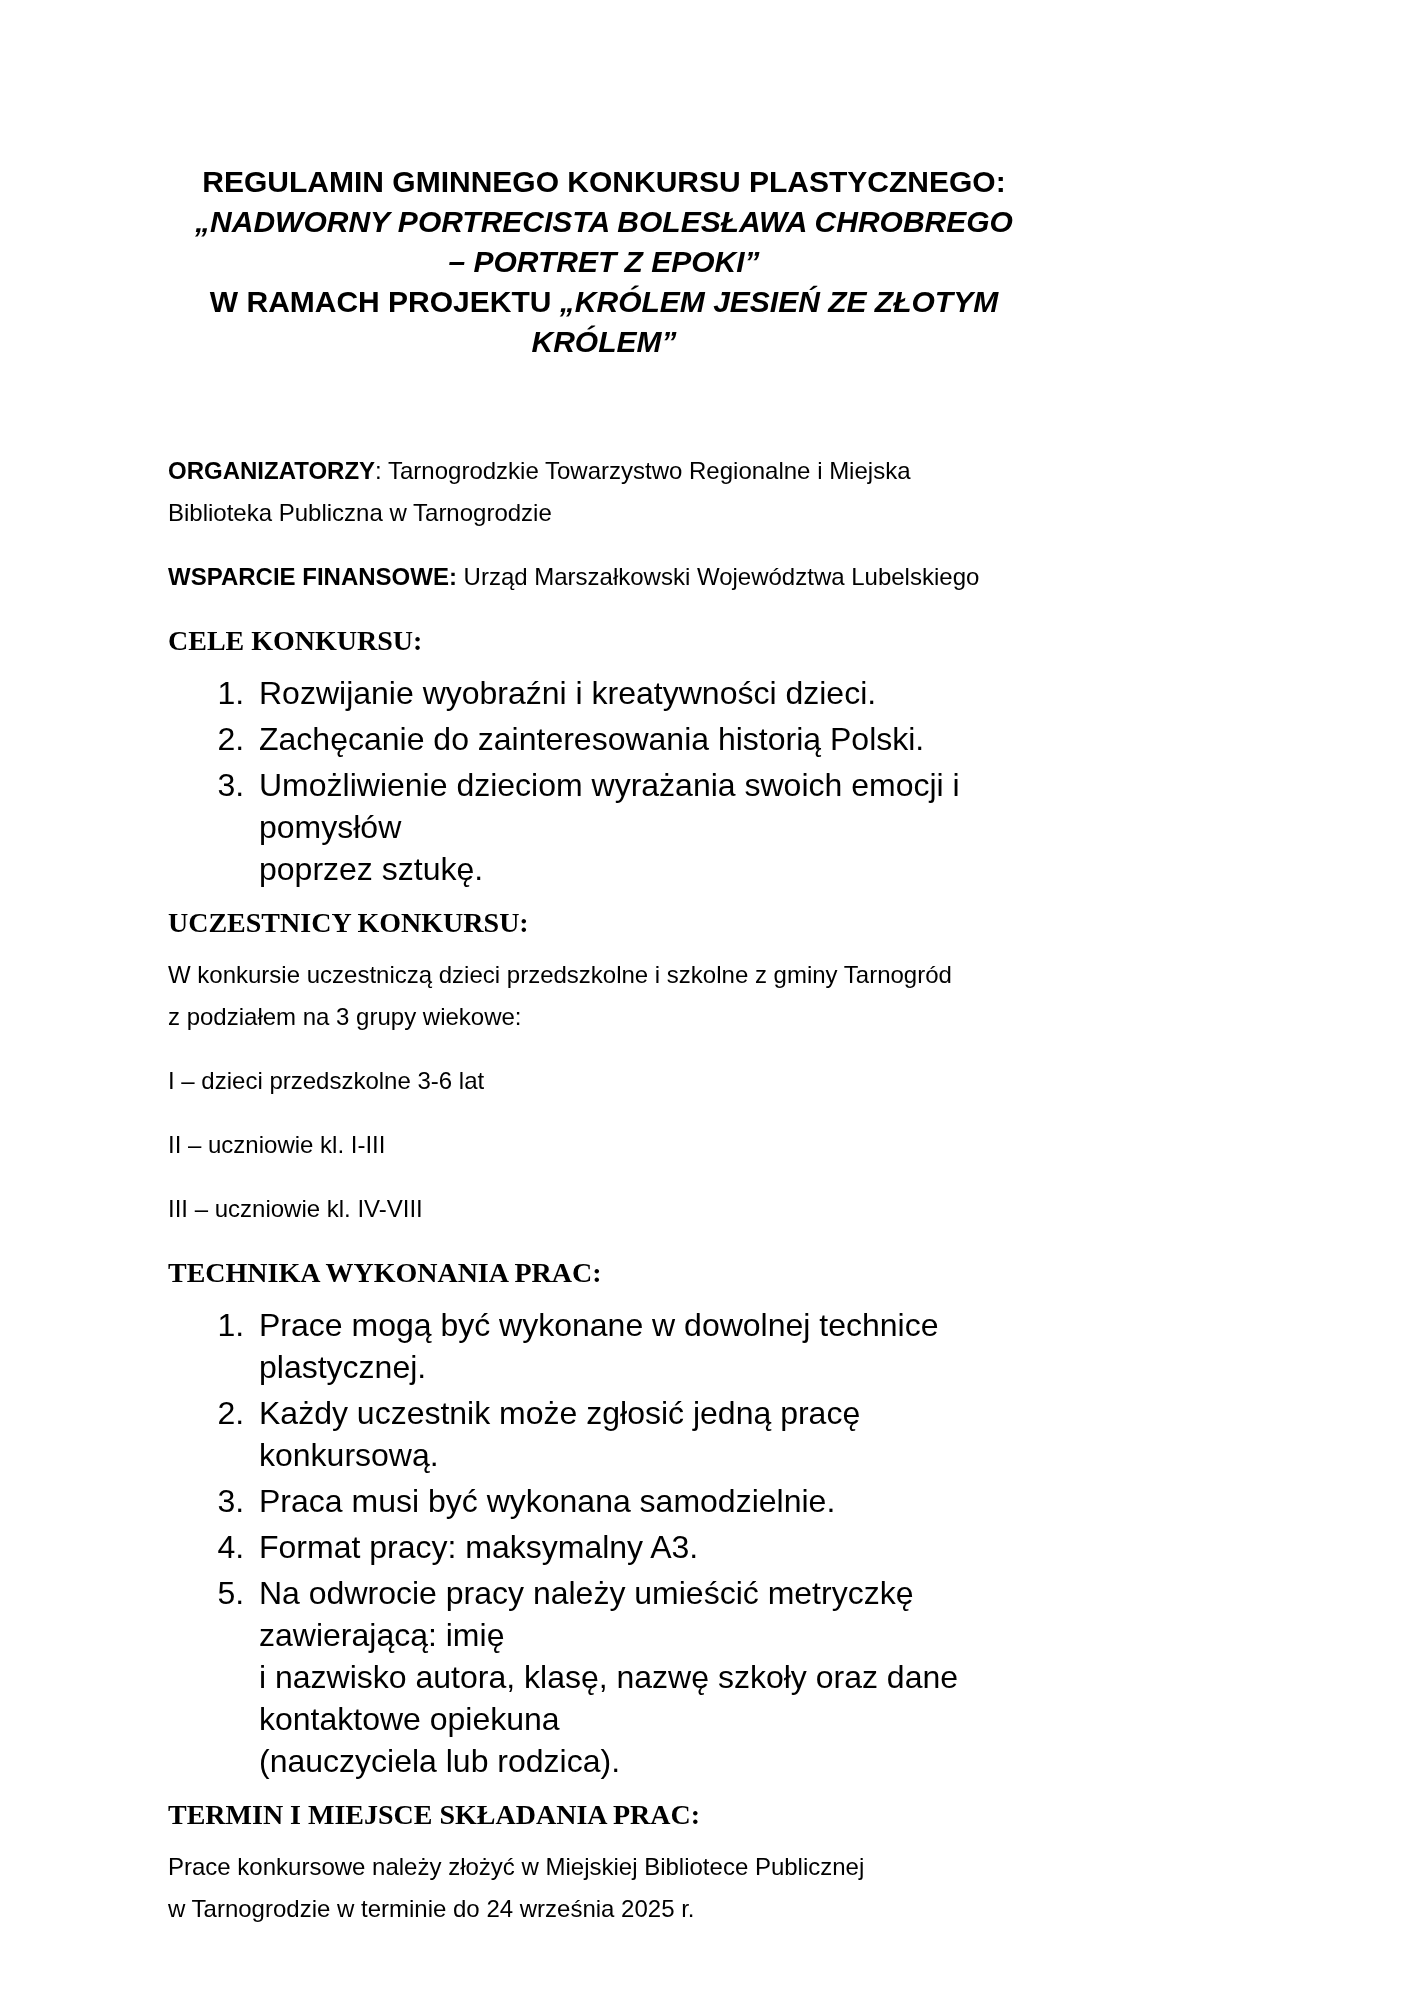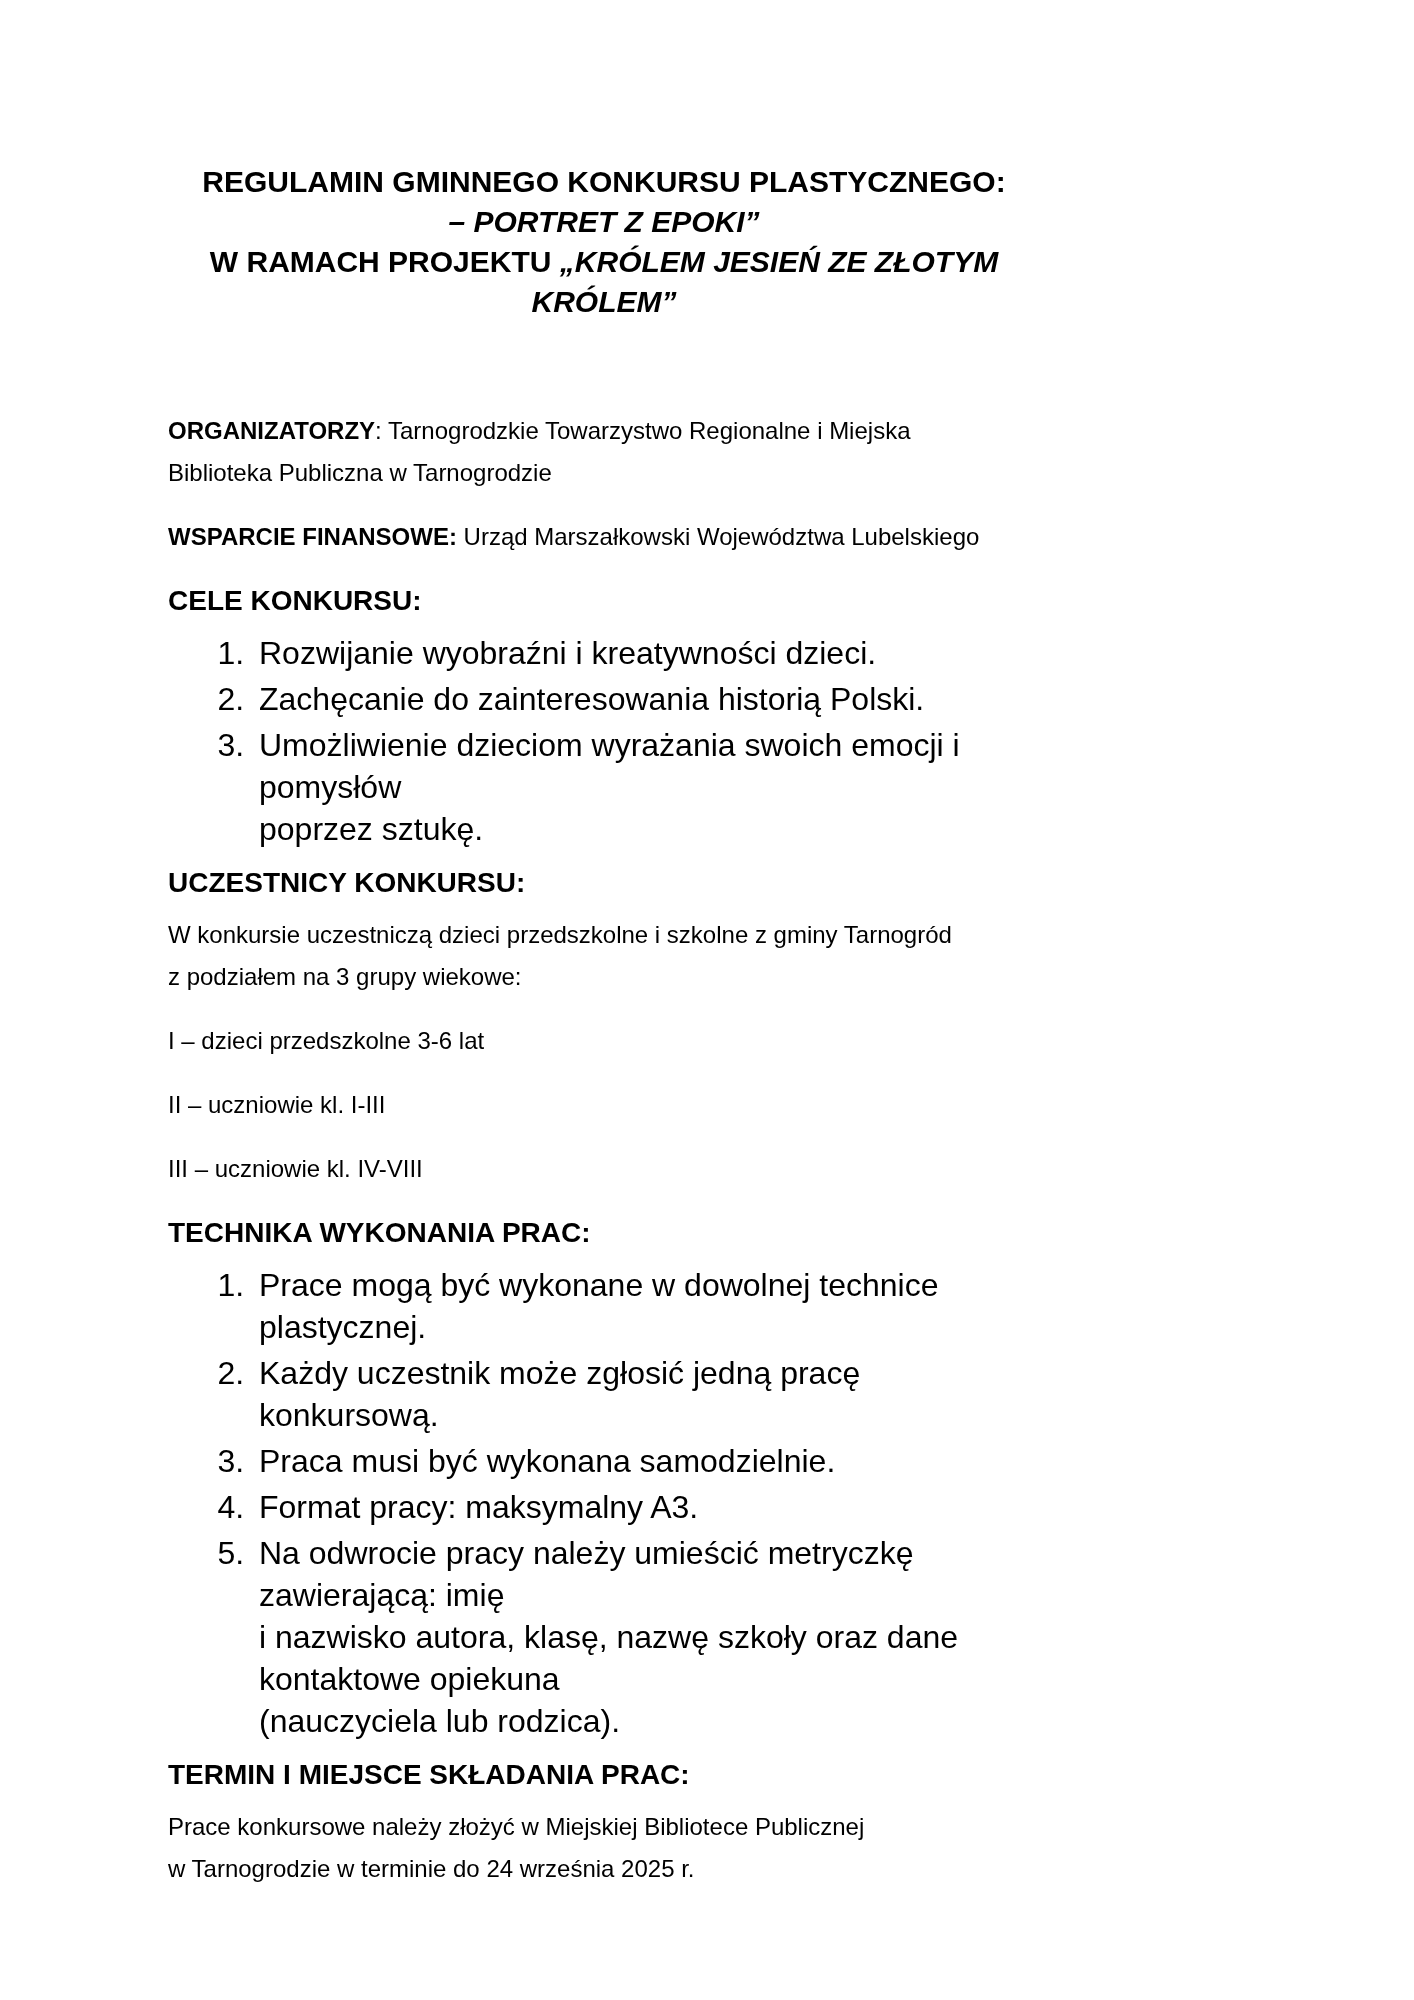--- a/index.html
+++ b/index.html
@@ -38,40 +38,42 @@
     margin-top: 88px;
   }
   .label {
     font-weight: bold;
   }
   .heading {
     font-size: 28px;
     line-height: 42px;
     font-weight: bold;
     margin: 0 0 10px 0;
+    font-family: Liberation Serif, serif;
   }
   ol.doc-list {
     margin: 0 0 12px 0;
     padding: 0 0 0 85px;
     font-size: 32px;
     line-height: 42px;
   }
   ol.doc-list li {
     margin: 0 0 4px 0;
     padding-left: 6px;
     white-space: pre-line;
   }
 </style>
 </head>
 <body>
 
 <div class="page">
 
   <div class="doc-title">
     <div>REGULAMIN GMINNEGO KONKURSU PLASTYCZNEGO:</div>
+    <div class="italic">„NADWORNY PORTRECISTA BOLESŁAWA CHROBREGO</div>
     <div class="italic">– PORTRET Z EPOKI”</div>
     <div><span>W RAMACH PROJEKTU </span><span class="italic">„KRÓLEM JESIEŃ ZE ZŁOTYM KRÓLEM”</span></div>
   </div>
 
   <p class="para para-first"><span class="label">ORGANIZATORZY</span><span>: Tarnogrodzkie Towarzystwo Regionalne i Miejska
 Biblioteka Publiczna w Tarnogrodzie</span></p>
 
 
   <p class="para"><span class="label">WSPARCIE FINANSOWE:</span><span> Urząd Marszałkowski Województwa Lubelskiego</span></p>
 

